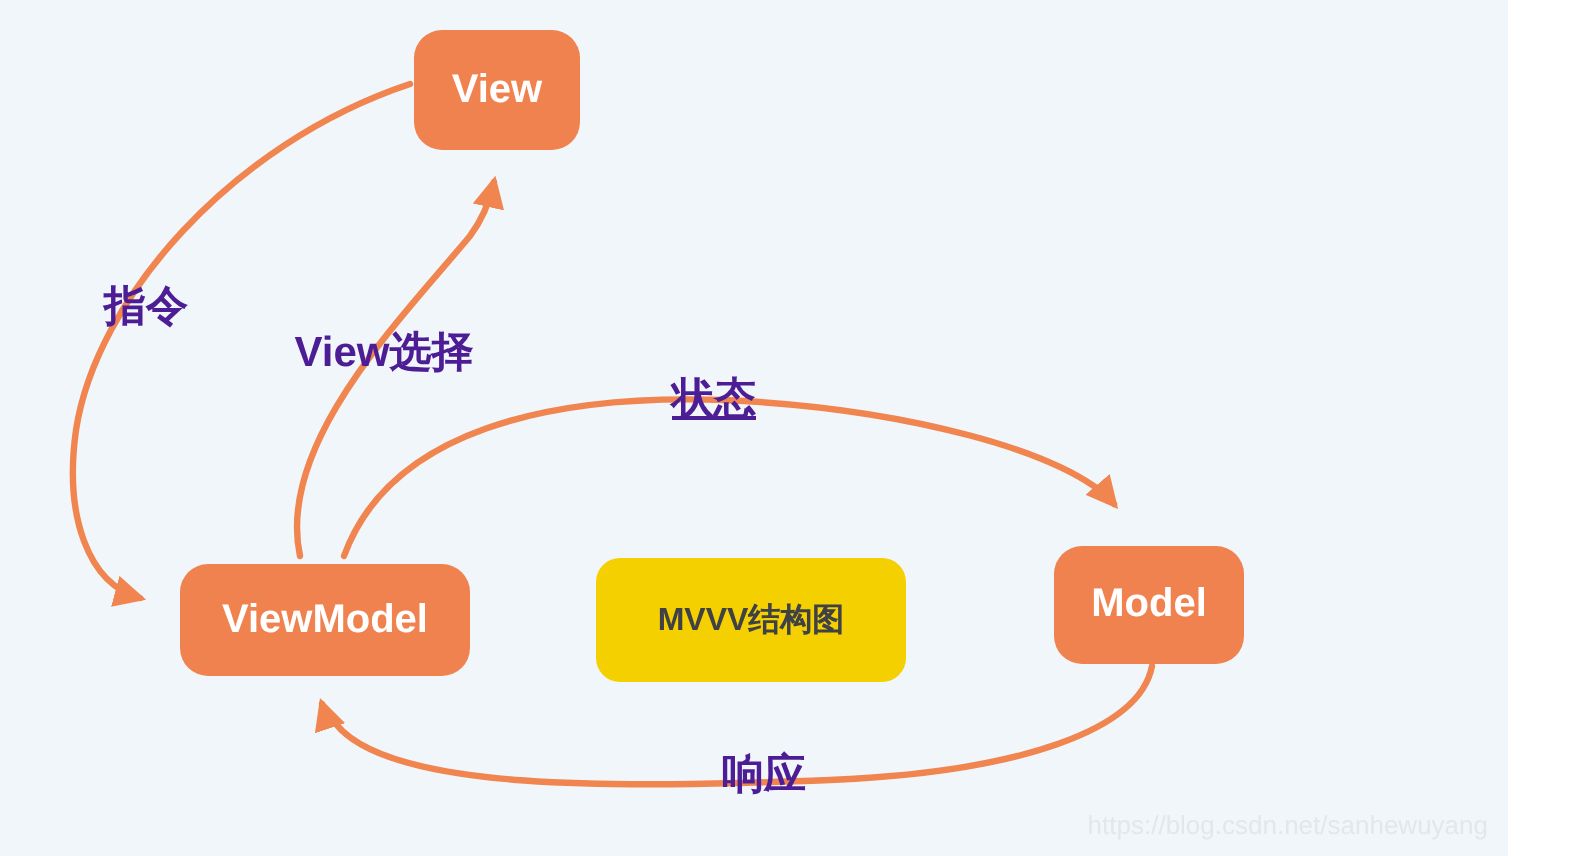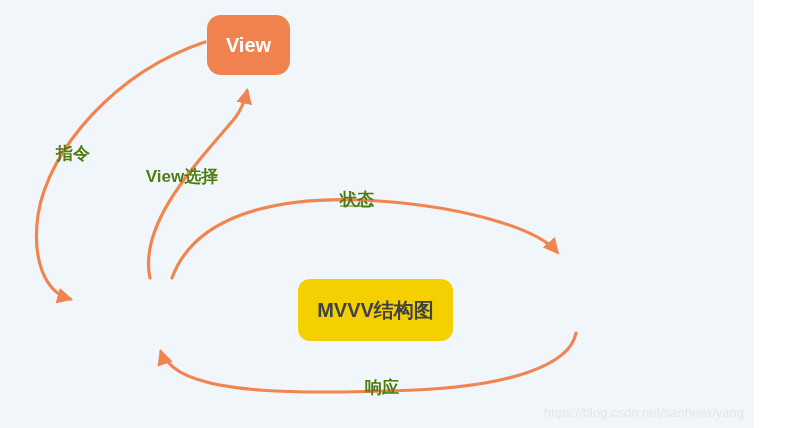--- a/index.html
+++ b/index.html
@@ -24,33 +24,33 @@
   .node-view{left:207px;top:15px;width:83px;height:60px;}
   .node-viewmodel{left:90px;top:282px;width:145px;height:56px;}
   .node-model{left:527px;top:273px;width:95px;height:59px;}
   .title-box{
     position:absolute;
     left:298px;top:279px;width:155px;height:62px;
     display:flex;align-items:center;justify-content:center;
     background:#F5D000;
     color:#3F4145;
     font-weight:bold;
-    font-size:20px;
+    font-size:16px;
     border-radius:12px;
   }
   .edge-label{
     position:absolute;
     transform:translate(-50%,-50%);
-    color:#4d7c0f;
+    color:#4c1d95;
     font-weight:bold;
-    font-size:17px;
+    font-size:21px;
     white-space:nowrap;
   }
   .label-zhiling{left:73px;top:153px;}
-  .label-viewxuanze{left:182px;top:176px;text-align:right;}
+  .label-viewxuanze{left:192px;top:176px;text-align:right;}
   .label-zhuangtai{left:357px;top:199px;text-decoration:underline;}
   .label-xiangying{left:382px;top:387px;}
   .watermark{
     position:absolute;
     right:10px;bottom:8px;
     color:#E2E7EB;
     font-size:13px;
   }
 </style>
 </head>
@@ -67,21 +67,27 @@
     <path class="edge-path" d="M 205,42 C 115,72 48,150 38,215 C 32,258 44,292 70,299" marker-end="url(#arrowhead)"></path>
     <path class="edge-path" d="M 150,278 C 138,222 200,160 235,118 C 241,110 245,100 247,91" marker-end="url(#arrowhead)"></path>
     <path class="edge-path" d="M 172,278 C 195,215 275,197 362,200 C 452,204 535,226 557,252" marker-end="url(#arrowhead)"></path>
     <path class="edge-path" d="M 576,333 C 570,365 510,386 415,390 C 310,394 195,396 168,362 C 164,357 162,355 161,352" marker-end="url(#arrowhead)"></path>
   </svg>
 
   <div class="node node-view">
     <span>View</span>
   </div>
 
+  <div class="node node-viewmodel">
+    <span>ViewModel</span>
+  </div>
 
+  <div class="node node-model">
+    <span>Model</span>
+  </div>
 
   <div class="title-box">
     <span>MVVV结构图</span>
   </div>
 
   <div class="edge-label label-zhiling">指令</div>
 
   <div class="edge-label label-viewxuanze">View选择</div>
 
   <div class="edge-label label-zhuangtai">状态</div>

